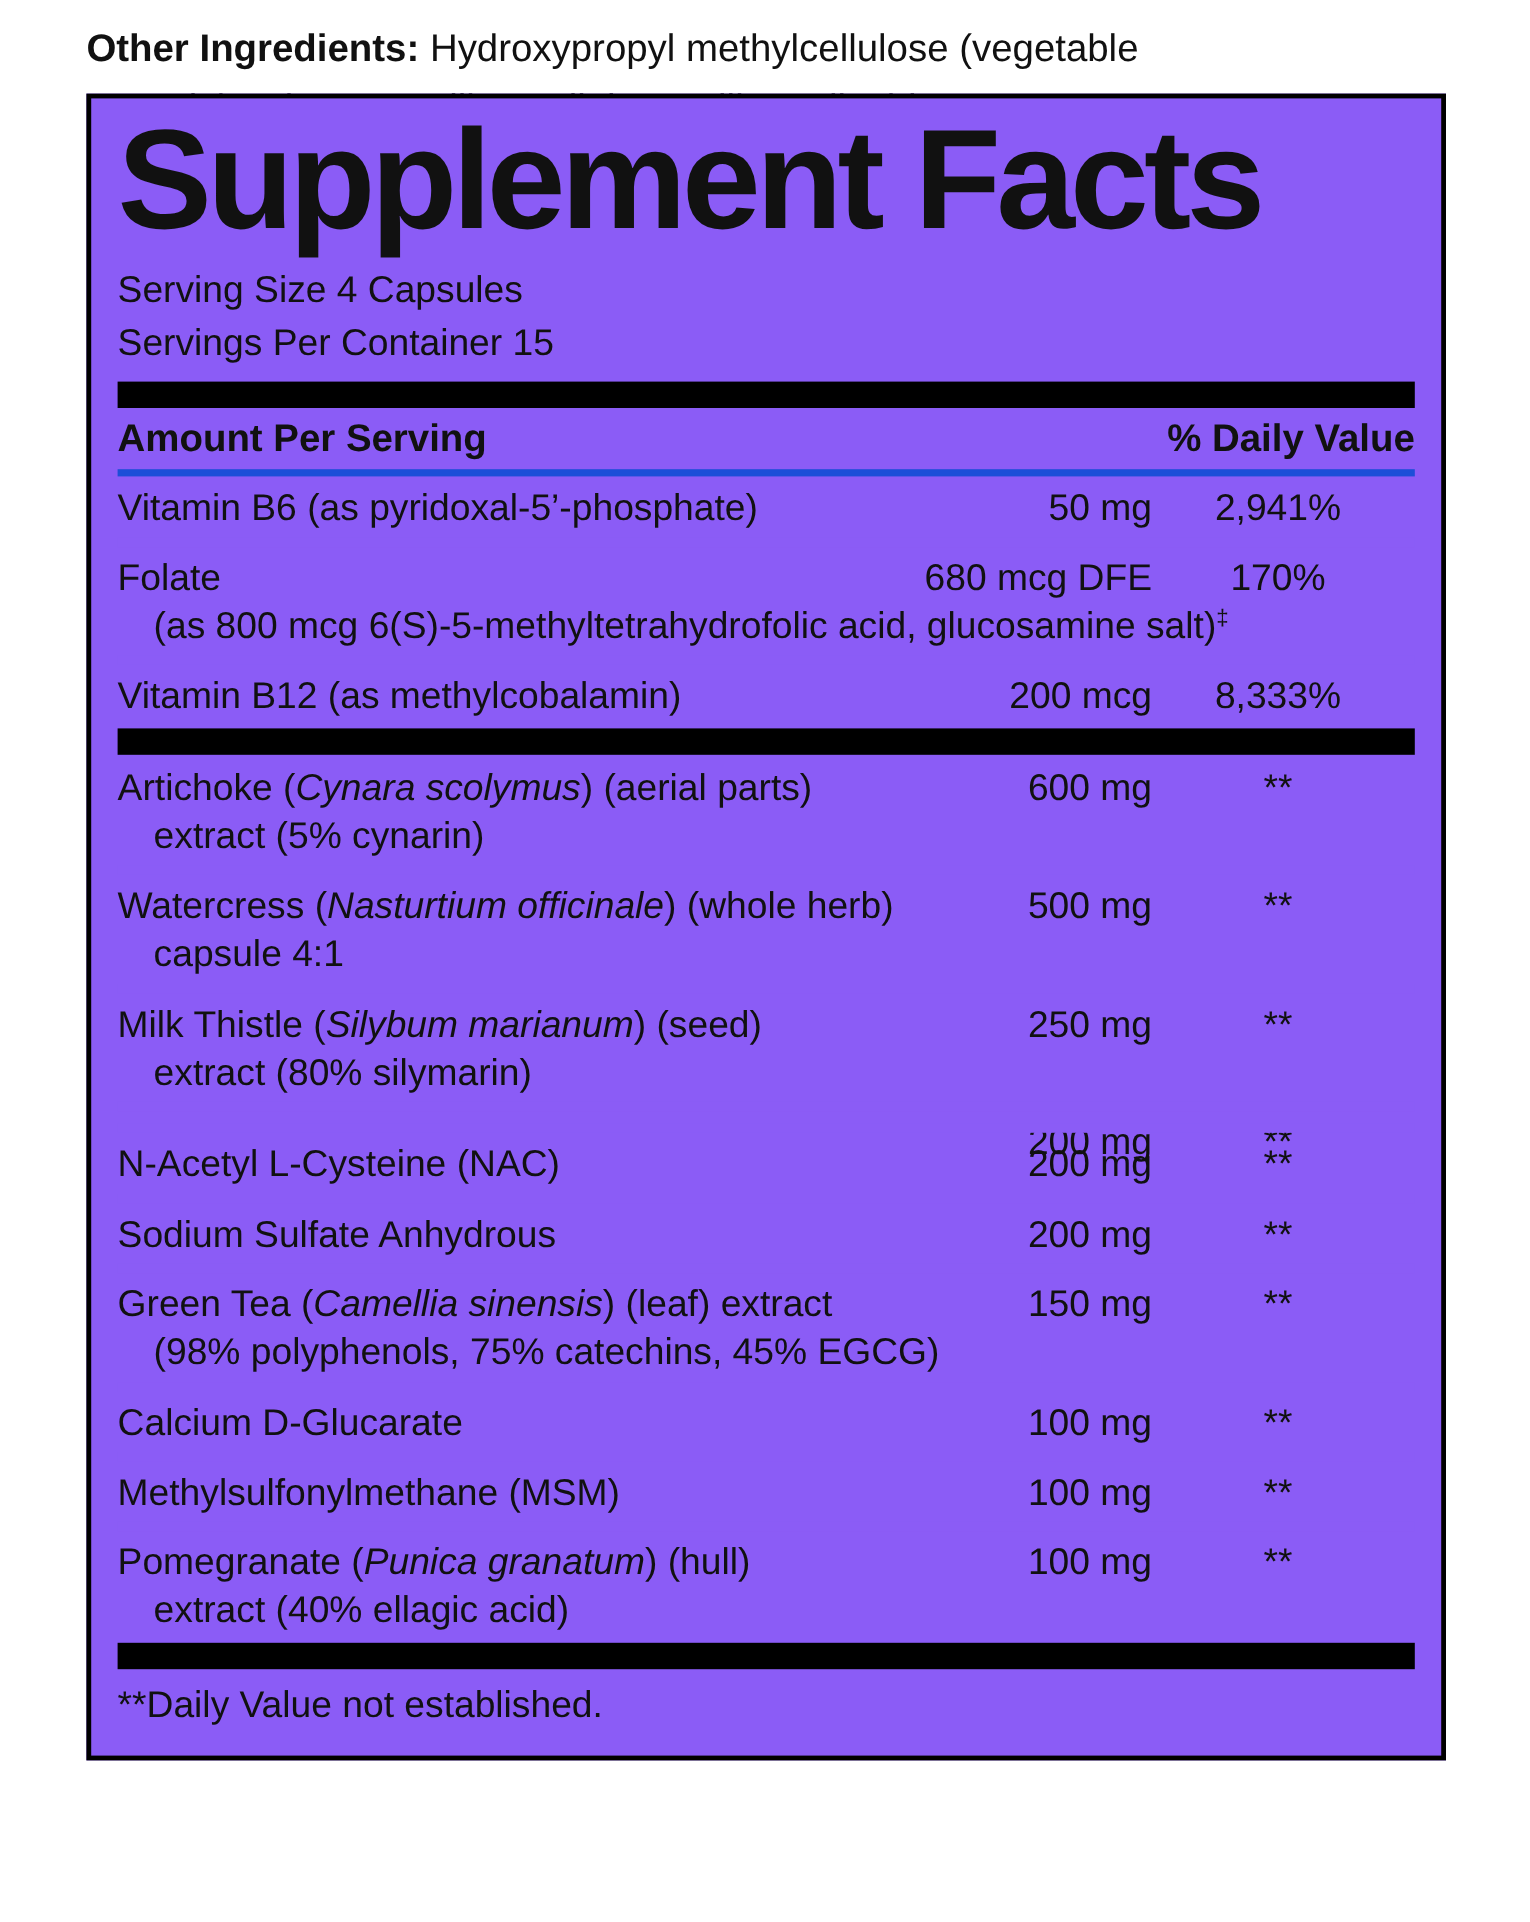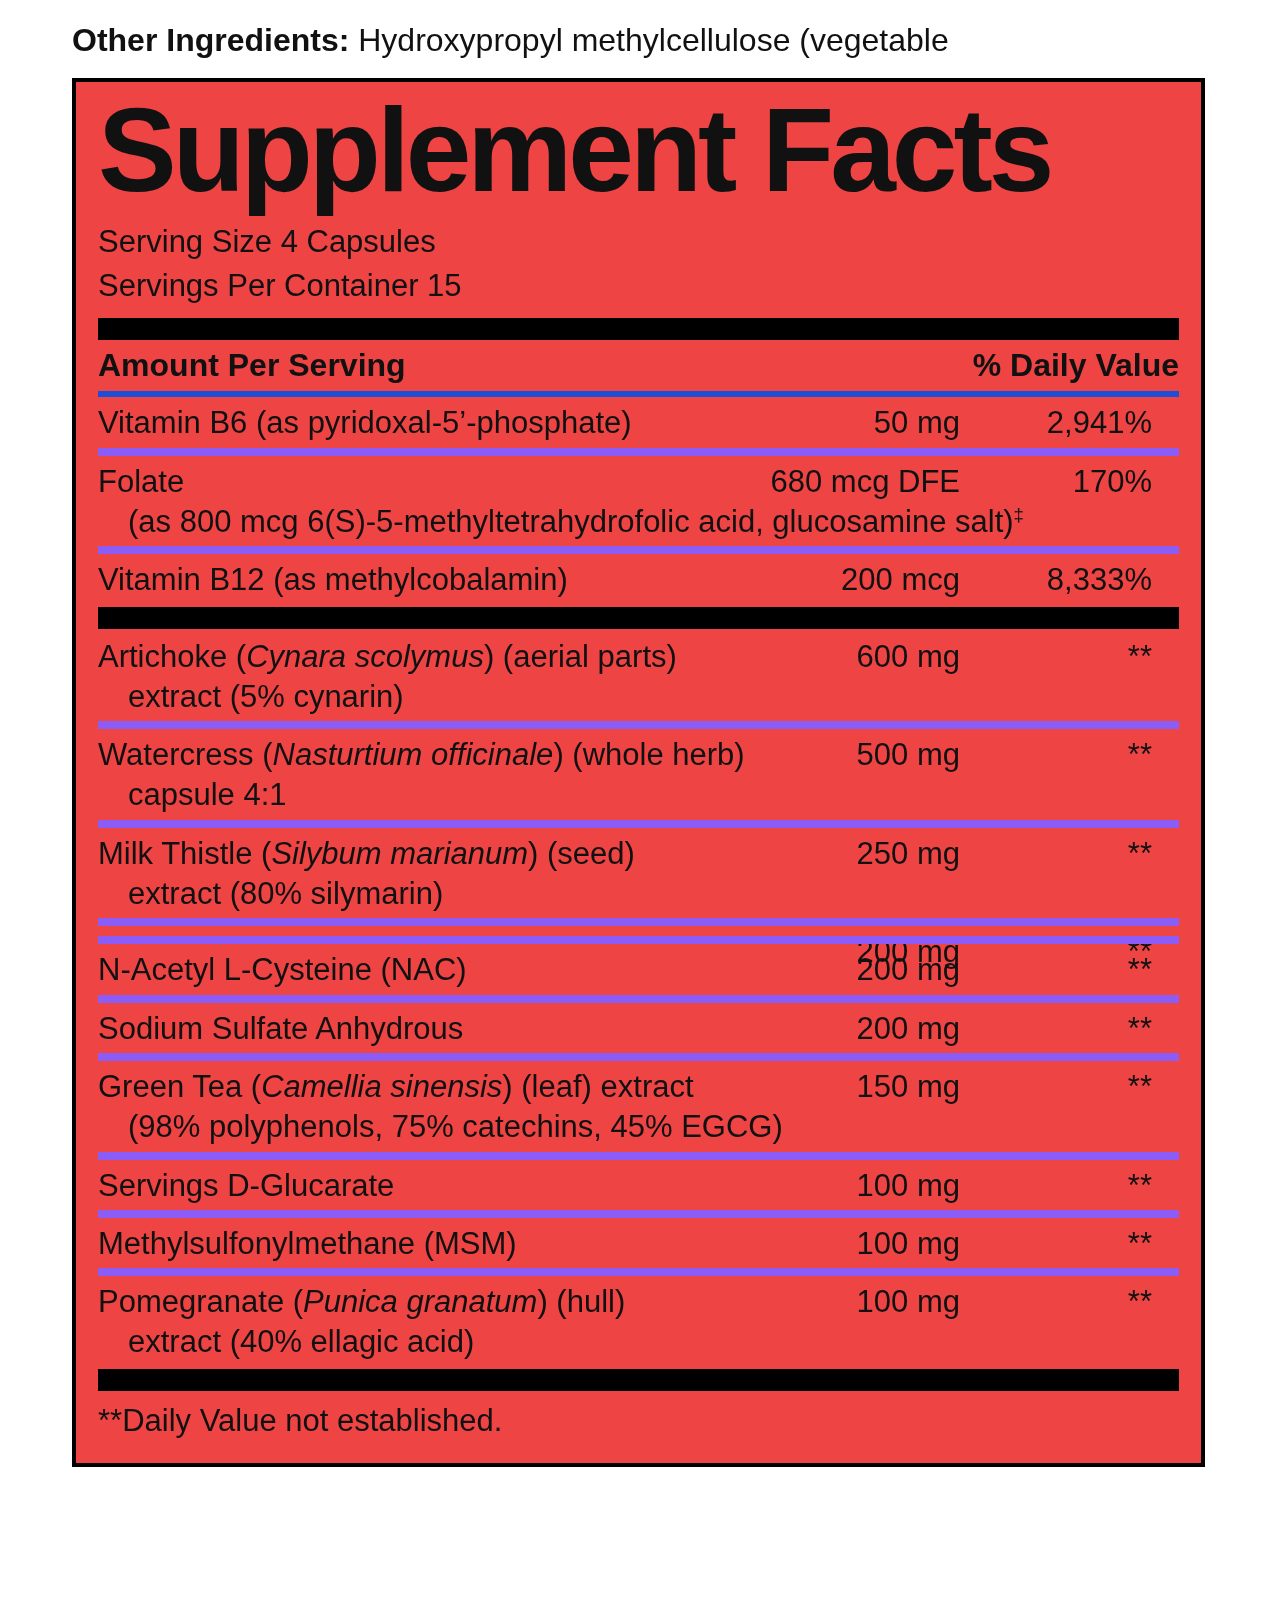--- a/index.html
+++ b/index.html
@@ -7,21 +7,21 @@
     width:1275px;height:1602px;position:relative;
     font-family:"Liberation Sans",sans-serif;color:#111;
     -webkit-font-smoothing:antialiased;
   }
   .page{position:absolute;inset:0;background:#fff;}
 
   
   .facts-box{
     position:absolute;left:72px;top:78px;width:1133px;
     box-sizing:border-box;border:4px solid #000;
-    padding:8px 22px 14px 22px;background:#ef4444;
+    padding:8px 22px 14px 22px;background:#8b5cf6;
   }
   .title{
     font-size:118px;font-weight:bold;letter-spacing:-4px;
     line-height:1.02;margin:0 0 10px 0;white-space:nowrap;
   }
   .serving-line{font-size:31px;line-height:1.42;}
 
   .bar{background:#000;}
   .bar.top{height:22px;margin-top:10px;}
   .bar.section{height:22px;margin:2px 0;}
@@ -31,21 +31,21 @@
     font-weight:bold;font-size:32px;
     padding:7px 0 7px 0;border-bottom:6px solid #1d4ed8;
   }
 
   .row{position:relative;font-size:31px;line-height:1.3;padding:6px 0 4px 0;border-top:8px solid #8b5cf6;}
   .row.first{border-top:none;}
   .iname .l1{display:block;white-space:nowrap;}
   .iname .l2{display:block;white-space:nowrap;padding-left:30px;}
   .iname .it{font-style:italic;}
   .amount{position:absolute;top:6px;right:219px;white-space:nowrap;}
-  .dv{position:absolute;top:6px;right:27px;width:150px;text-align:right;white-space:nowrap;}
+  .dv{position:absolute;top:6px;right:39px;width:150px;text-align:center;white-space:nowrap;}
   sup{font-size:60%;}
 
   .footnote{font-size:31px;line-height:1.3;padding:8px 0 8px 0;}
 
   
   .other-ing{
     margin:16px 0 0 72px;max-width:1010px;
     font-size:32px;line-height:1.55;
   }
   .other-ing b{font-weight:bold;}
@@ -151,21 +151,21 @@
         <div class="row">
           <div class="iname">
             <span class="l1"><span>Green Tea (</span><span class="it">Camellia sinensis</span><span>) (leaf) extract</span></span>
             <span class="l2"><span>(98% polyphenols, 75% catechins, 45% EGCG)</span></span>
           </div>
           <div class="amount">150 mg</div>
           <div class="dv">**</div>
         </div>
         <div class="row">
           <div class="iname">
-            <span class="l1"><span>Servings D-Glucarate</span></span>
+            <span class="l1"><span>Calcium D-Glucarate</span></span>
           </div>
           <div class="amount">100 mg</div>
           <div class="dv">**</div>
         </div>
         <div class="row">
           <div class="iname">
             <span class="l1"><span>Methylsulfonylmethane (MSM)</span></span>
           </div>
           <div class="amount">100 mg</div>
           <div class="dv">**</div>

